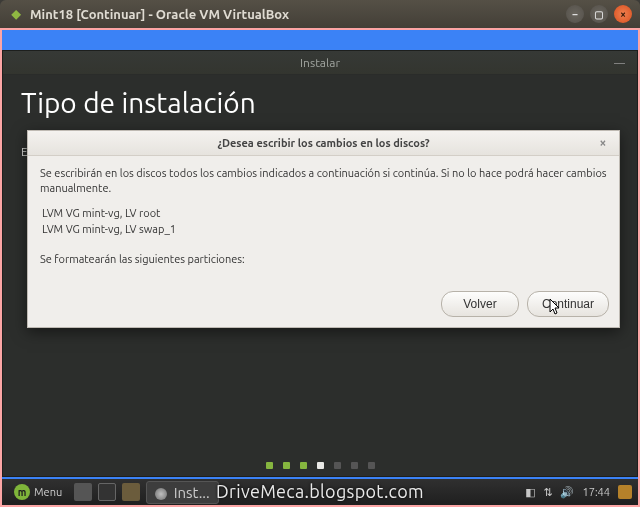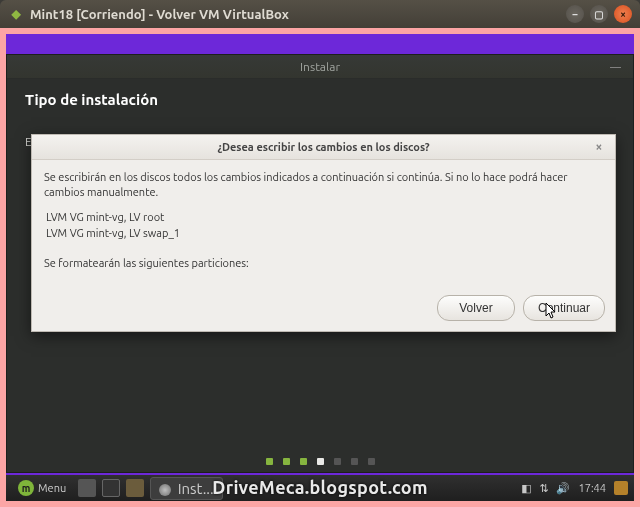--- a/index.html
+++ b/index.html
@@ -43,24 +43,24 @@
     display: inline-flex; align-items: center; justify-content: center;
     font-size: 10px; font-weight: bold;
     cursor: pointer;
   }
   .btn-min { background: radial-gradient(#6a665e, #54504a); color: #ddd; }
   .btn-max { background: radial-gradient(#6a665e, #54504a); color: #ddd; }
   .btn-close { background: radial-gradient(#f08050, #d94f1e); color: #3a1c0b; }
 
   .vm-content {
     flex: 1;
-    background: #6d28d9;
+    background: #3b82f6;
     position: relative;
     overflow: hidden;
-    border: 6px solid #fca5a5;
+    border: 2px solid #fca5a5;
   }
   .installer-window {
     position: absolute;
     left: 0; right: 0; top: 20px; bottom: 28px;
     background: #3f4340;
     border: 1px solid #1d1f1d;
     display: flex;
     flex-direction: column;
   }
   .inst-titlebar {
@@ -76,22 +76,22 @@
     position:absolute; right:12px; top:6px; color:#999; font-size:11px;
   }
   .inst-body {
     flex: 1;
     padding: 12px 18px 0 18px;
     background: #2c2e2c;
     color: #e9e9e6;
     position: relative;
   }
   .inst-heading {
-    font-size: 15px;
-    font-weight: 700;
+    font-size: 28px;
+    font-weight: 400;
     color: #fff;
     margin-bottom: 27px;
   }
   .inst-sub {
     font-size: 11.5px;
     color: #d8d8d4;
     margin-bottom: 10px;
   }
   
   .modal {
@@ -176,33 +176,33 @@
   .task-ico.disc { border-radius:50%; background: radial-gradient(#bfbfbf,#6e6e6e); }
   .task-ico.sheet { background:#b5812a; }
   .task-win {
     padding:2px 8px; background:#3d3d3d; border:1px solid #555; border-radius:3px;
     font-size:15px; cursor:pointer;
   }
   .tray { margin-left:auto; display:flex; align-items:center; gap:8px; }
   .tray span { font-size:11px; color:#c8c8c8; cursor:pointer; }
   .watermark {
     position:absolute; left:0; right:0; bottom:4px; text-align:center;
-    color:#e9e9e9; font-size:18px; font-weight:700;
+    color:#e9e9e9; font-size:18px; font-weight:400;
     text-shadow:0 0 3px #000;
     pointer-events:none;
     letter-spacing:0.3px;
   }
 </style>
 </head>
 <body>
 
 <div class="vbox-frame">
   <div class="vbox-titlebar">
     <span class="vbox-title-icon">◆</span>
-    <span class="vbox-title-text">Mint18 [Corriendo] - Volver VM VirtualBox</span>
+    <span class="vbox-title-text">Mint18 [Continuar] - Oracle VM VirtualBox</span>
     <span class="win-btn btn-min">–</span>
     <span class="win-btn btn-max">▢</span>
     <span class="win-btn btn-close">×</span>
   </div>
 
   <div class="vm-content">
 
     <div class="installer-window">
       <div class="inst-titlebar">
         <span>Instalar</span>

